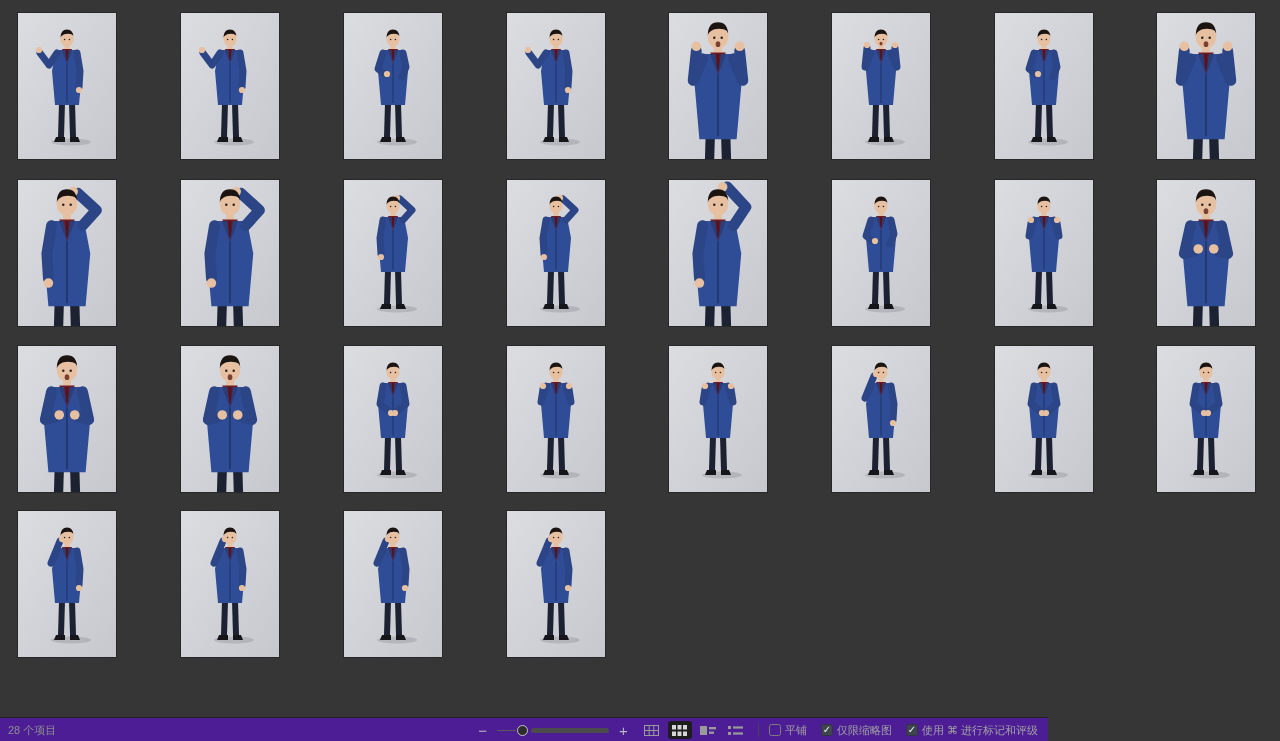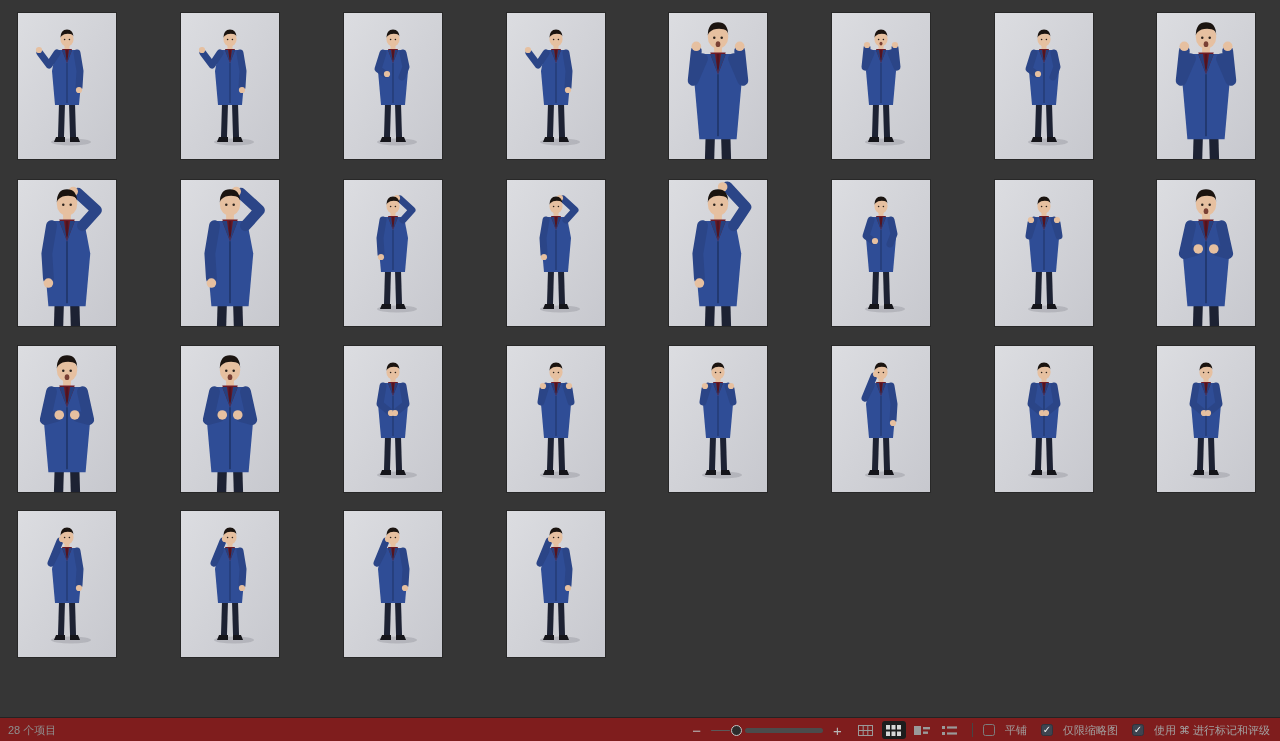--- a/index.html
+++ b/index.html
@@ -8,22 +8,22 @@
     -webkit-font-smoothing:antialiased;}
   #viewport{position:relative;width:1280px;height:741px;background:#363636;}
 
   
   #grid{position:absolute;left:0;top:0;width:1280px;height:717px;}
   .thumb{position:absolute;width:98px;height:146px;cursor:pointer;
     box-shadow:0 0 0 1px rgba(0,0,0,0.25);}
   .thumb svg{display:block;width:98px;height:146px;}
 
   
-  #statusbar{position:absolute;left:0;bottom:0;width:1280px;height:24px;
-    background:#7f1d1d;border-top:1px solid #232323;box-sizing:border-box;
+  #statusbar{position:absolute;left:0;bottom:0;width:1048px;height:24px;
+    background:#4c1d95;border-top:1px solid #232323;box-sizing:border-box;
     display:flex;align-items:center;color:#9a9a9a;font-size:11px;}
   #item-count{position:absolute;left:8px;top:0;height:24px;line-height:24px;color:#8f8f8f;}
   #controls{position:absolute;right:10px;top:0;height:24px;display:flex;align-items:center;gap:10px;}
 
   .zoom-group{display:flex;align-items:center;gap:8px;}
   .zoom-btn{color:#b8b8b8;font-size:15px;line-height:15px;cursor:pointer;user-select:none;padding:0 2px;}
   .slider{position:relative;width:112px;height:12px;cursor:pointer;}
   .slider .track-l{position:absolute;left:0;top:5.5px;height:1.5px;background:#5a5a5a;border-radius:1px;}
   .slider .track-r{position:absolute;top:4px;height:5px;background:#4b4b4b;border-radius:3px;right:0;}
   .slider .handle{position:absolute;top:1px;width:9px;height:9px;border-radius:50%;
@@ -31,21 +31,21 @@
 
   .view-group{display:flex;align-items:center;gap:4px;}
   .view-btn{display:flex;align-items:center;justify-content:center;
     width:24px;height:18px;border-radius:3px;cursor:pointer;}
   .view-btn.active{background:#1d1d1d;}
   .view-btn svg{display:block;}
 
   .separator{width:1px;height:14px;background:#454545;}
 
   .opt-group{display:flex;align-items:center;gap:14px;}
-  .opt{display:flex;align-items:center;gap:10px;cursor:pointer;white-space:nowrap;}
+  .opt{display:flex;align-items:center;gap:4px;cursor:pointer;white-space:nowrap;}
   .cb{width:12px;height:12px;border-radius:2.5px;box-sizing:border-box;
     display:flex;align-items:center;justify-content:center;flex:0 0 auto;}
   .cb.unchecked{border:1px solid #7d7d7d;background:transparent;}
   .cb.checked{background:#3e4450;border:1px solid #30343d;}
   .cb.checked .tick{color:#f2f2f2;font-size:10px;line-height:10px;transform:translateY(-0.5px);}
   .opt-label{color:#a2a2a2;}
 </style>
 </head>
 <body>
 

